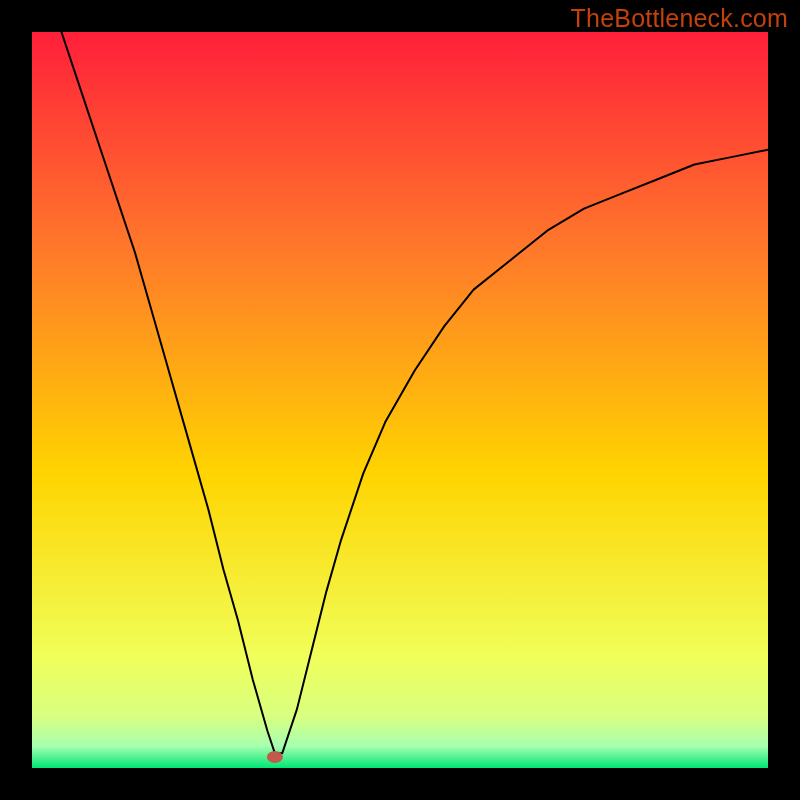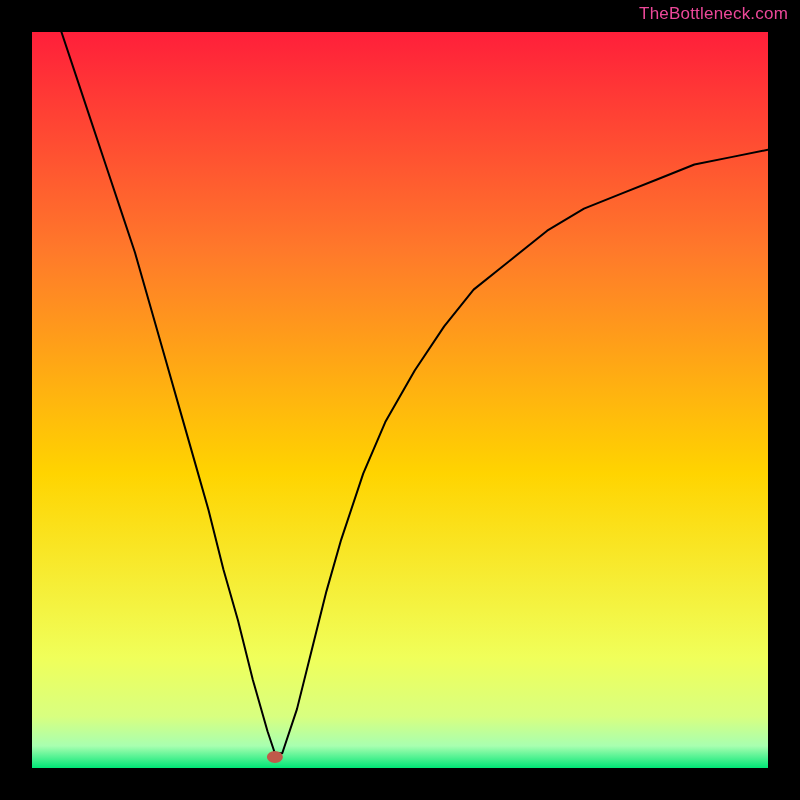--- a/index.html
+++ b/index.html
@@ -14,22 +14,22 @@
   .frame {
     position: relative;
     width: 800px;
     height: 800px;
     background: #000;
   }
   .watermark {
     position: absolute;
     top: 4px;
     right: 12px;
-    color: #ec4899;
-    font-size: 17px;
+    color: #c2410c;
+    font-size: 25px;
     font-weight: 400;
     letter-spacing: 0.2px;
     z-index: 10;
     user-select: none;
   }
   .plot-area {
     position: absolute;
     left: 32px;
     top: 32px;
     width: 736px;

